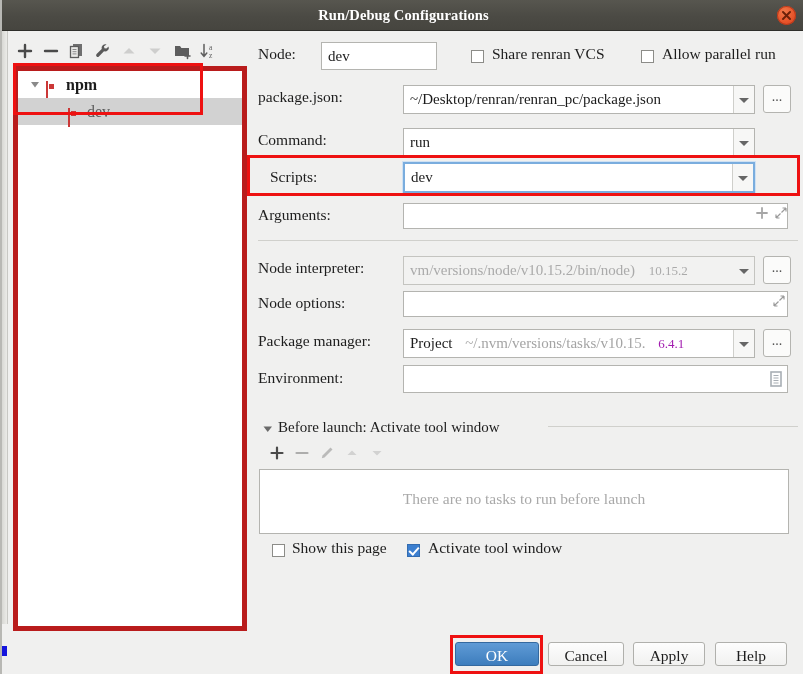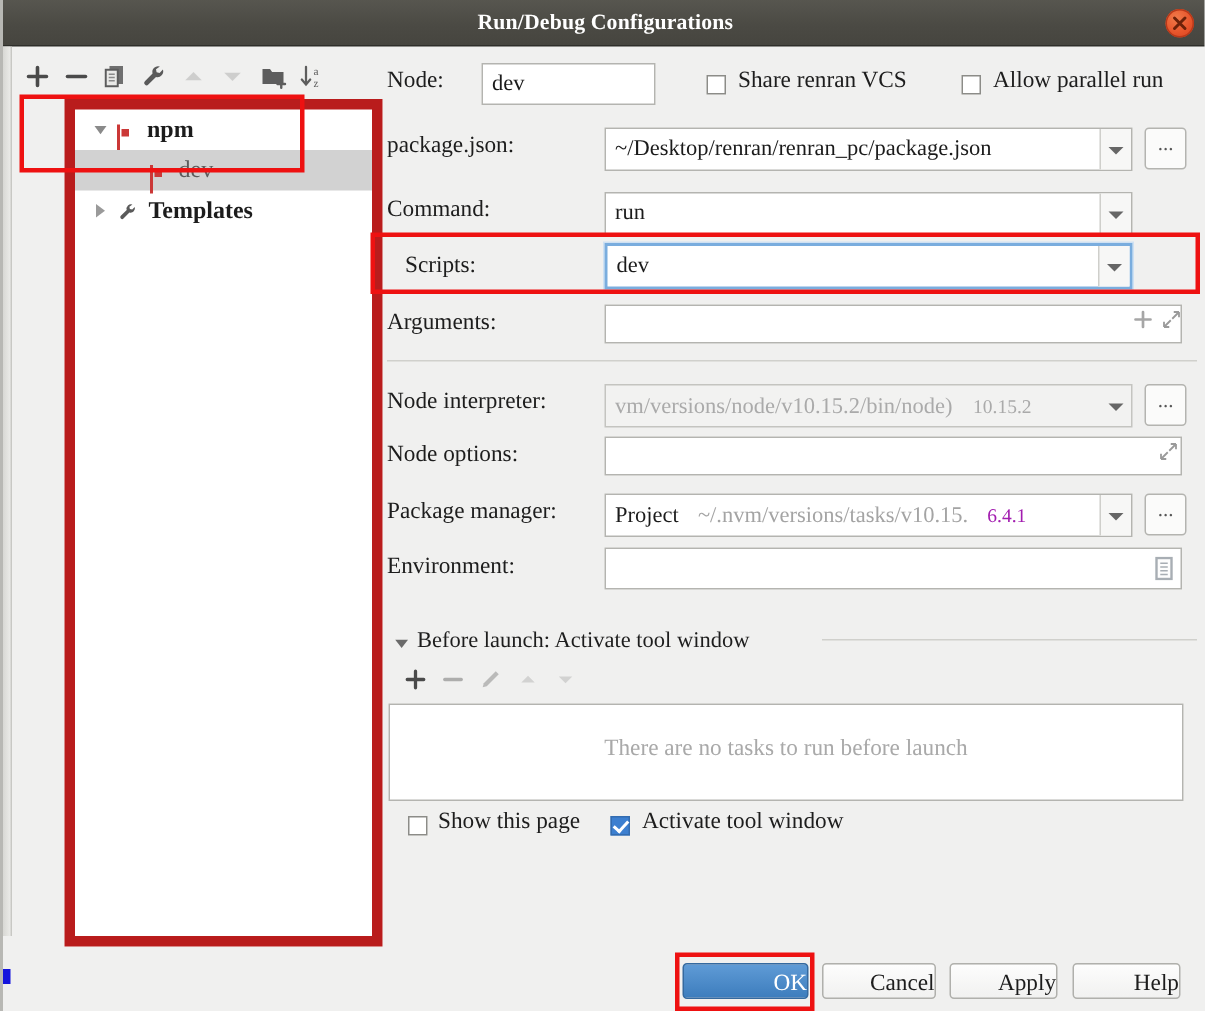--- a/index.html
+++ b/index.html
@@ -51,26 +51,25 @@
   }
   .tool-icon {
     position: absolute; top: 0;
     width: 22px; height: 22px;
     cursor: pointer;
   }
   .tool-icon.disabled { cursor: default; opacity: .45; }
 
   .tree-panel {
     position: absolute; left: 11px; top: 66px;
-    width: 212px; height: 565px;
+    width: 234px; height: 565px;
     background: #ffffff;
-    border: 7px solid #b91c1c;
+    border: 5px solid #b91c1c;
     box-sizing: border-box;
     overflow: hidden;
-    margin-left: 30px;
   }
   .tree-row {
     position: relative;
     height: 27px;
     line-height: 27px;
     font-size: 16px;
     color: #1c1c1c;
     white-space: nowrap;
     cursor: pointer;
   }
@@ -228,21 +227,21 @@
   
   .btn {
     position: absolute;
     height: 24px;
     border: 1px solid #b0b0ac;
     border-radius: 3px;
     background: linear-gradient(to bottom, #fdfdfd, #f1f1f0);
     font-family: "Liberation Serif", serif;
     font-size: 15.5px;
     color: #1d1d1d;
-    text-align: right;
+    text-align: center;
     line-height: 26px;
     cursor: pointer;
     box-sizing: border-box;
   }
   .btn.primary {
     background: linear-gradient(to bottom, #5f9bd6, #3d7dbd);
     border: 1px solid #34699f;
     color: #ffffff;
   }
   .blue-nub {
@@ -338,33 +337,20 @@
       <span class="tree-label" style="left:48px">npm</span>
     </div>
 
     <div class="tree-row selected muted">
       <span class="node-icon" style="left:50px">
         <span class="npm-icon"></span>
       </span>
       <span class="tree-label" style="left:69px">dev</span>
     </div>
 
-    <div class="tree-row bold">
-      <span class="twisty">
-        <svg width="14" height="27" viewBox="0 0 14 27">
-            <path d="M4 9 L4 18 L10 13.5 Z" fill="#9a9a9a"></path>
-          </svg>
-      </span>
-      <span class="node-icon" style="left:27px;width:17px;height:17px;top:5px">
-        <svg width="17" height="17" viewBox="0 0 22 22">
-          <path d="M14.6 4.4a3.8 3.8 0 0 0-4.9 4.6L4.6 14.1a1.6 1.6 0 1 0 2.3 2.3l5.1-5.1a3.8 3.8 0 0 0 4.6-4.9l-2.2 2.2-2-.4-.4-2z" fill="#5a5a5a"></path>
-        </svg>
-      </span>
-      <span class="tree-label" style="left:49px">Templates</span>
-    </div>
   </div>
 
   <div class="annot" style="left:11px; top:63px; width:190px; height:52px;"></div>
 
   <div class="form">
 
     <div class="lbl" style="left:0; top:5px;">Node:</div>
     <div class="field" style="left:63px; top:2px; width:116px; height:28px; line-height:26px;">dev</div>
 
     <div class="cbox" style="left:213px; top:10px;"></div>

